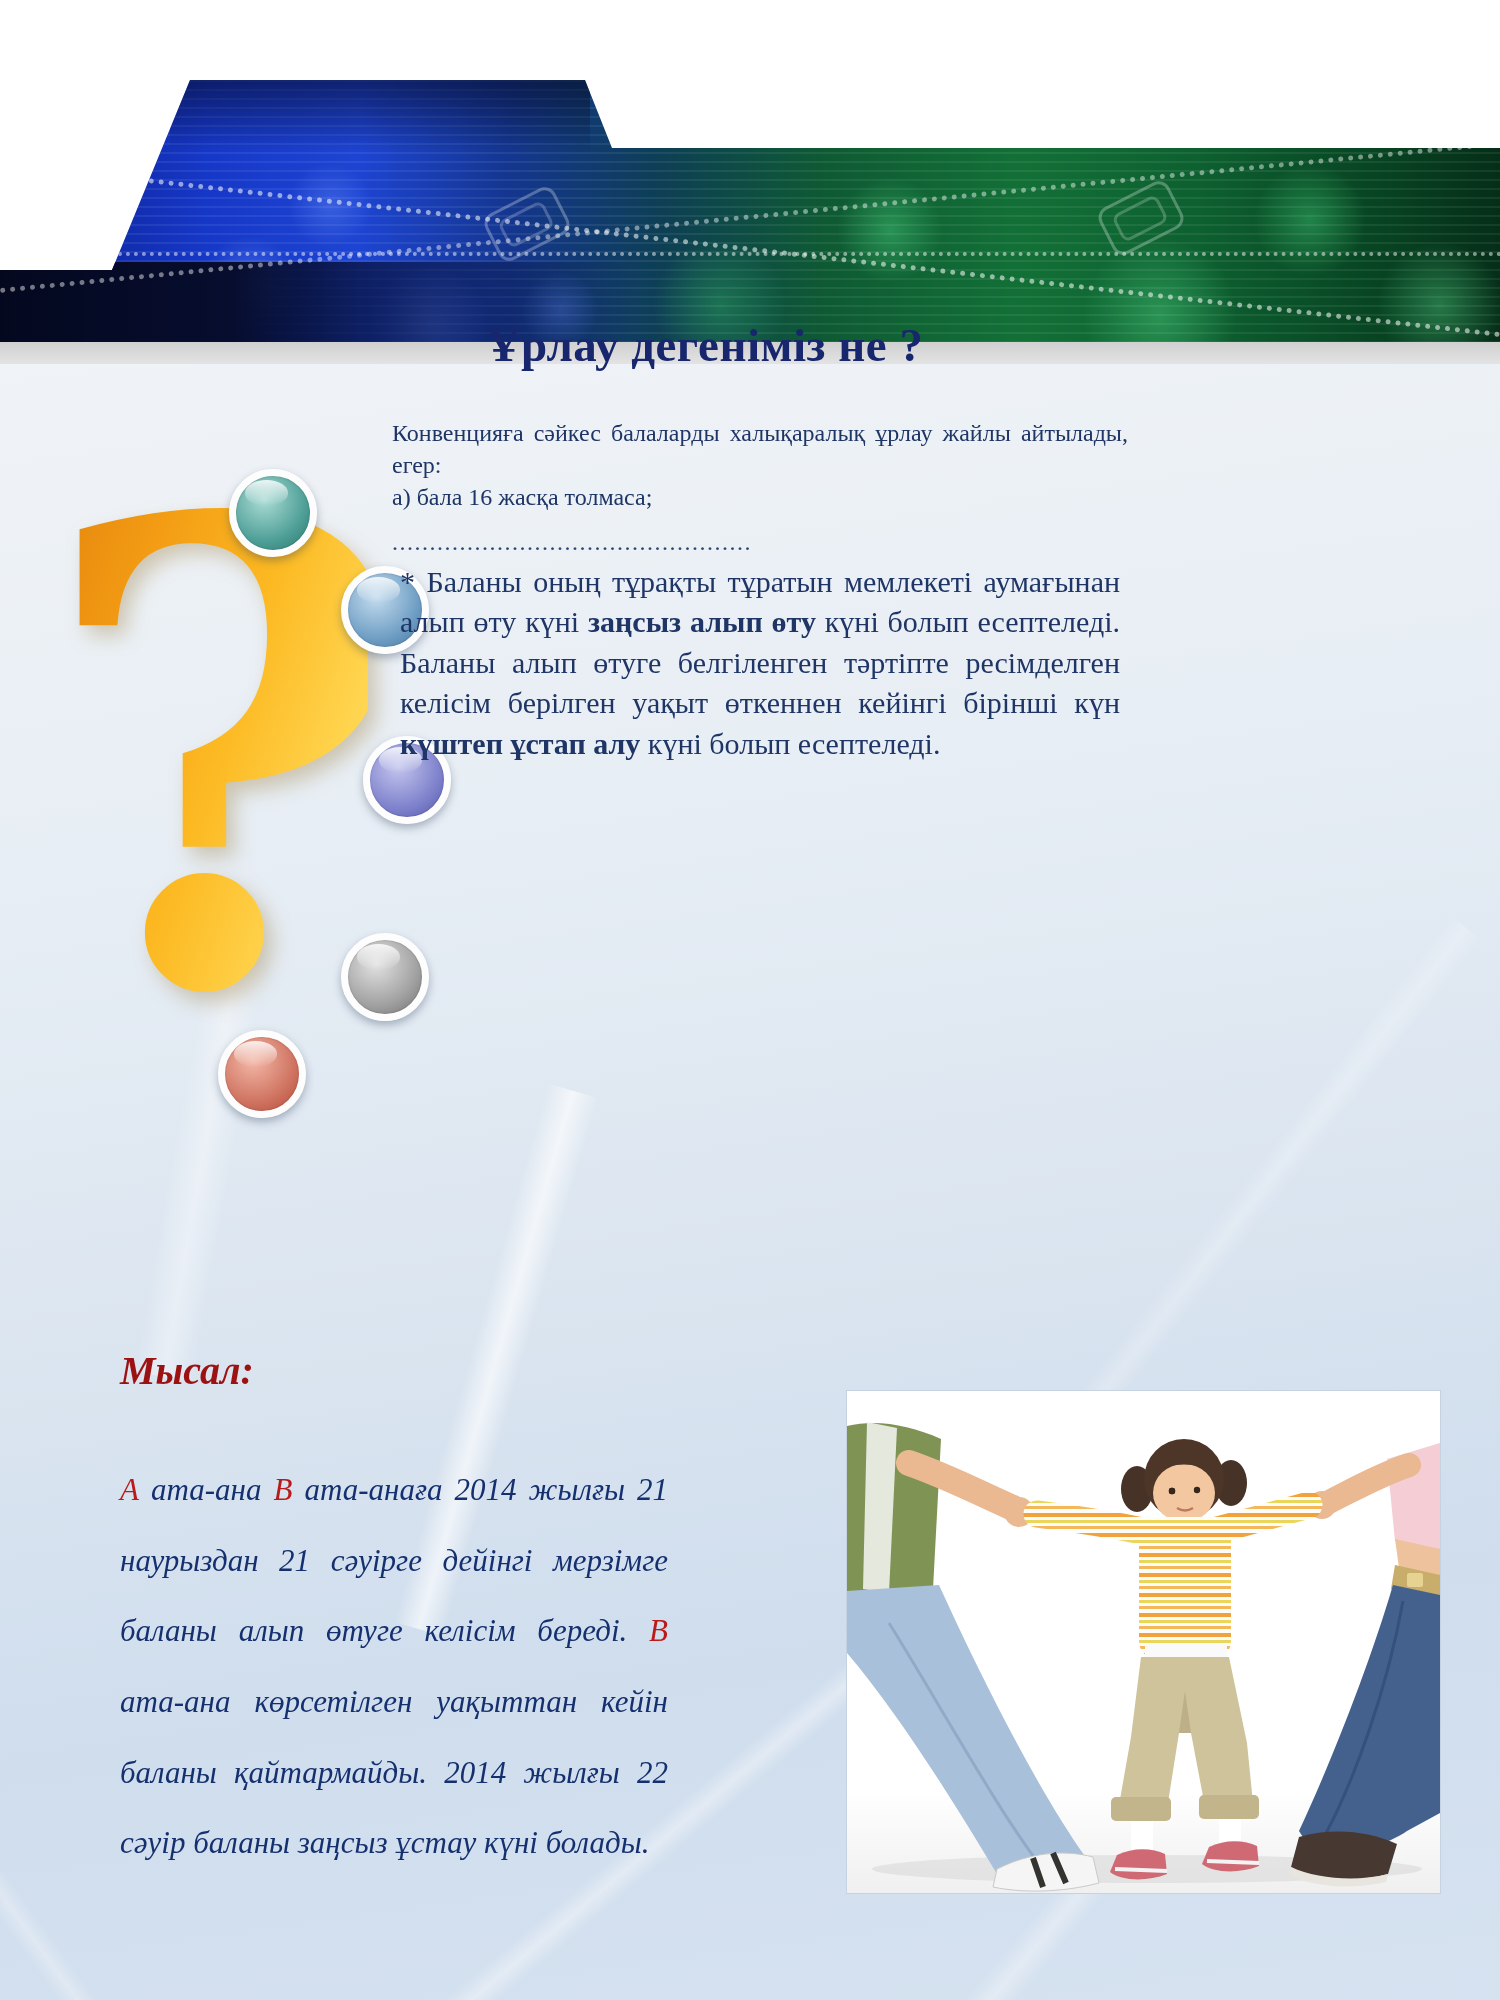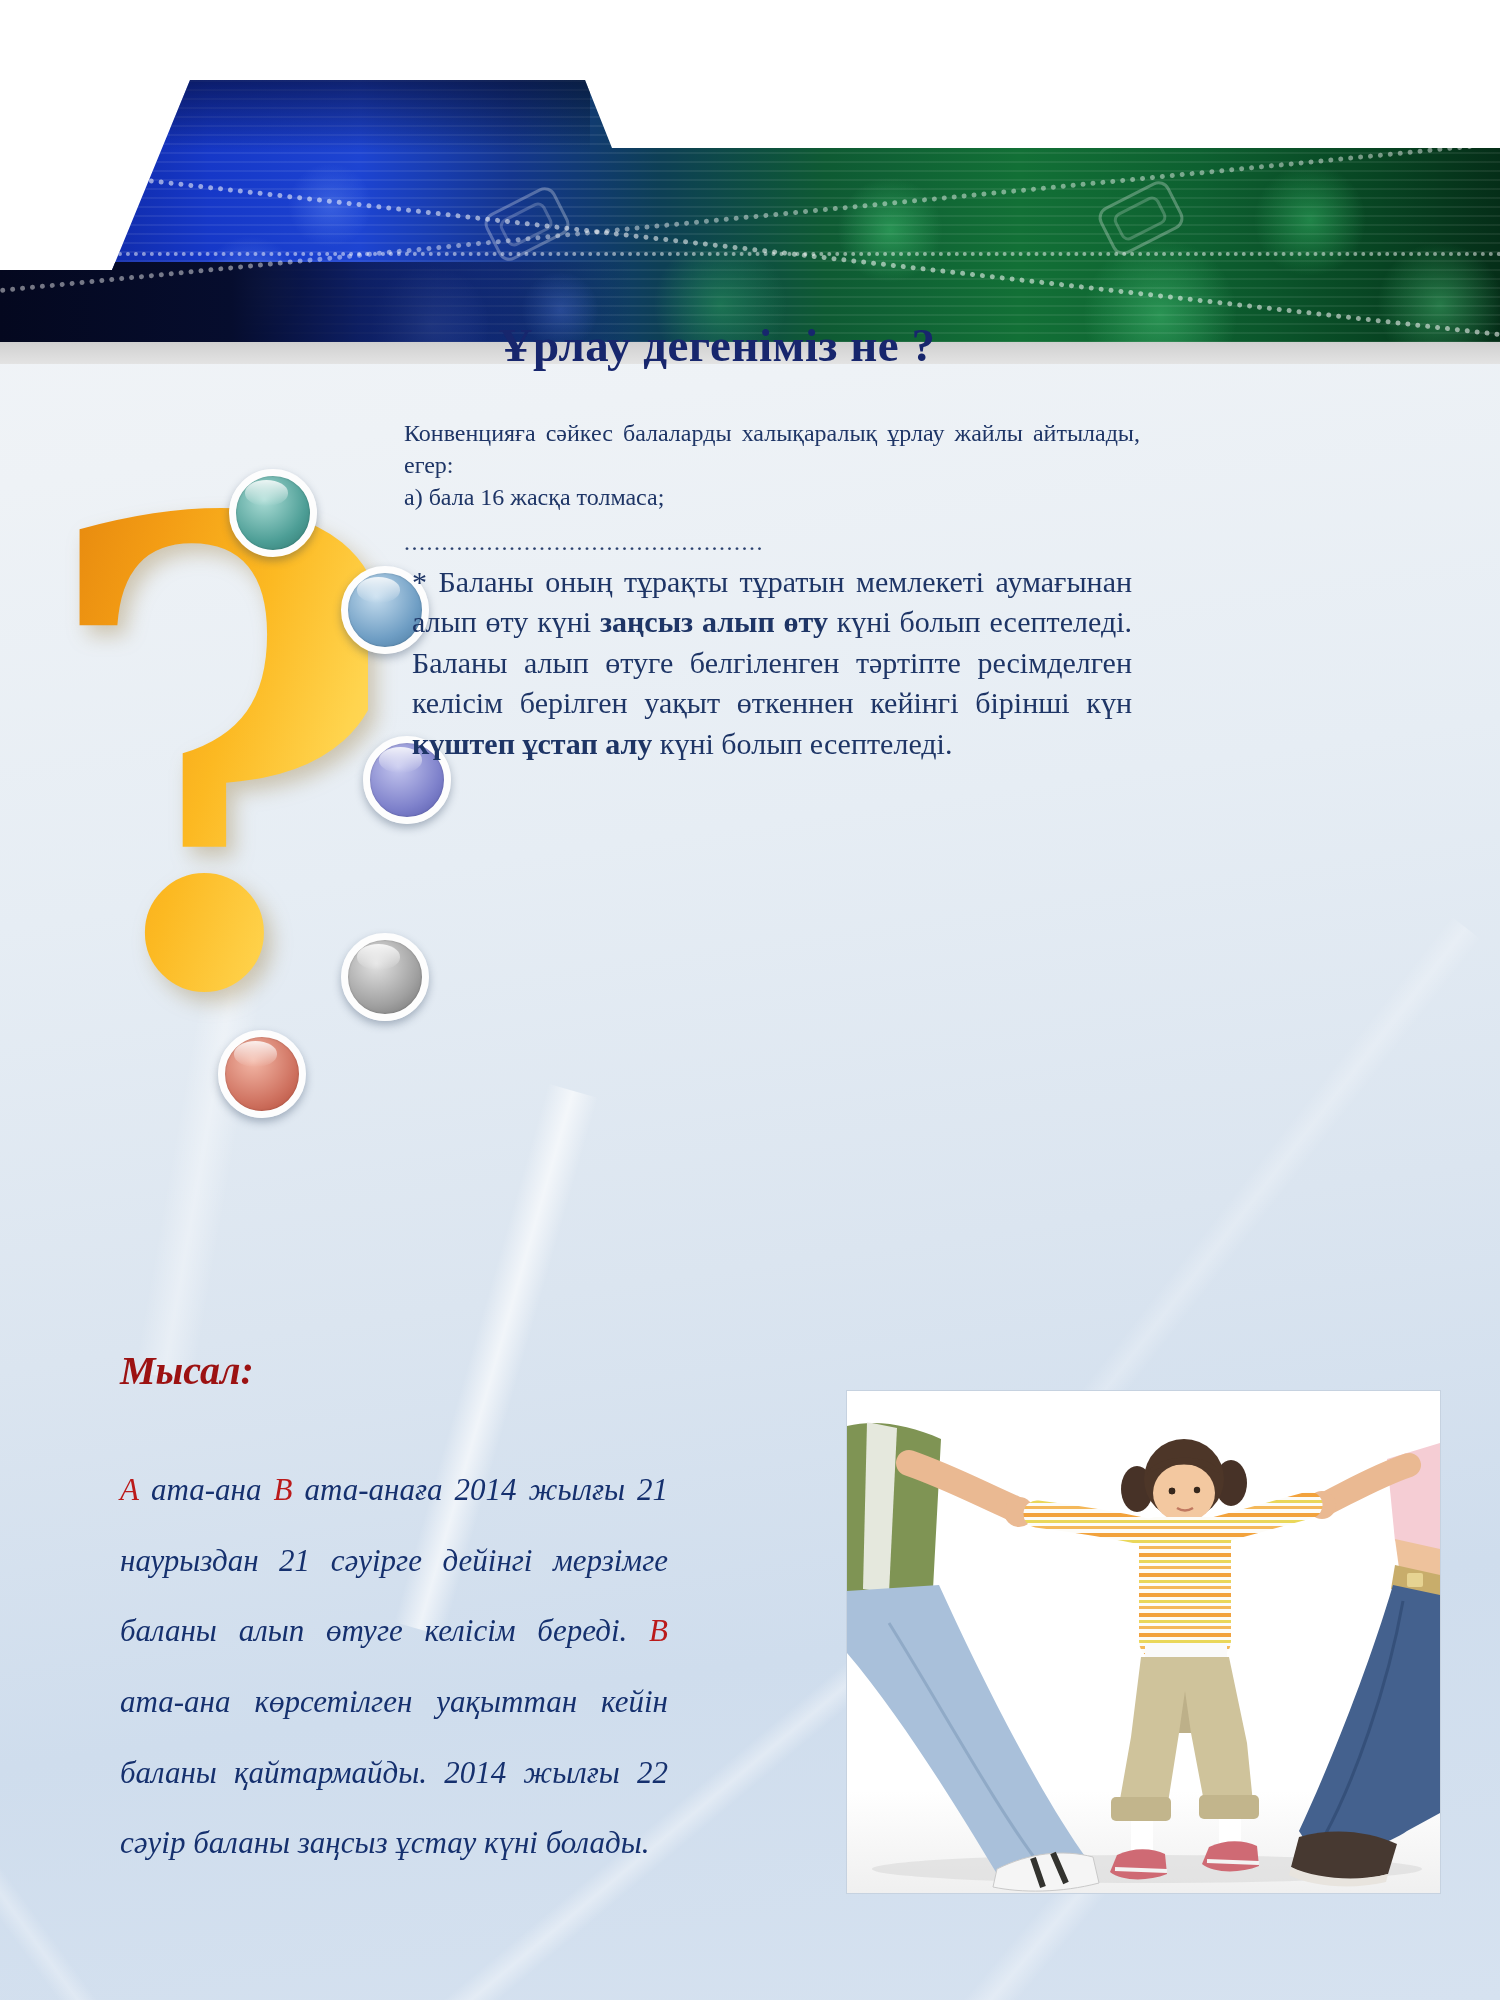--- a/index.html
+++ b/index.html
@@ -48,21 +48,21 @@
   .dot{position:absolute;width:74px;height:74px;border-radius:50%;border:7px solid #fdfdfd;
     box-shadow:0 4px 9px rgba(40,60,90,.35), inset 0 0 2px rgba(0,0,0,.25);}
   .dot::after{content:"";position:absolute;left:12%;top:6%;width:58%;height:34%;border-radius:50%;
     background:linear-gradient(180deg,rgba(255,255,255,.85),rgba(255,255,255,0));}
   .dot.teal  {left:229px;top:469px;background:radial-gradient(circle at 38% 32%,#aadcd5,#4d9e96 62%,#2d746c 100%);}
   .dot.blue  {left:341px;top:566px;background:radial-gradient(circle at 38% 32%,#c4dcee,#6f9ec4 62%,#47769e 100%);}
   .dot.purple{left:363px;top:736px;background:radial-gradient(circle at 38% 32%,#c3c5ee,#7e81cb 62%,#5356a9 100%);}
   .dot.silver{left:341px;top:933px;background:radial-gradient(circle at 38% 32%,#e2e2e2,#a0a0a0 62%,#6e6e6e 100%);}
   .dot.red   {left:218px;top:1030px;background:radial-gradient(circle at 38% 32%,#f3b7a6,#cf7260 62%,#b24a38 100%);}
   
-  .text-col{position:absolute;left:404px;top:318px;width:736px;color:#1e3566;}
+  .text-col{position:absolute;left:392px;top:318px;width:736px;color:#1e3566;}
   .page-title{margin:0 0 46px 0;padding-right:110px;text-align:center;
     font-size:47px;font-weight:bold;color:#17266d;letter-spacing:.5px;}
   .bodytext p{margin:0;font-size:24px;line-height:1.33;text-align:justify;}
   .dotted-sep{margin:16px 0 4px 0;font-size:24px;line-height:1;letter-spacing:1.5px;color:#2c4270;}
   .footnote{margin:8px;font-size:30px;line-height:1.35;text-align:justify;color:#1e3566;}
   .footnote b{font-weight:bold;}
   
   .example-label{position:absolute;left:120px;top:1347px;font-size:40px;font-weight:bold;font-style:italic;color:#9c1212;}
   .example-text{position:absolute;left:120px;top:1424px;width:548px;
     font-size:31px;font-weight:normal;font-style:italic;color:#15306e;text-align:justify;line-height:2.28;}

